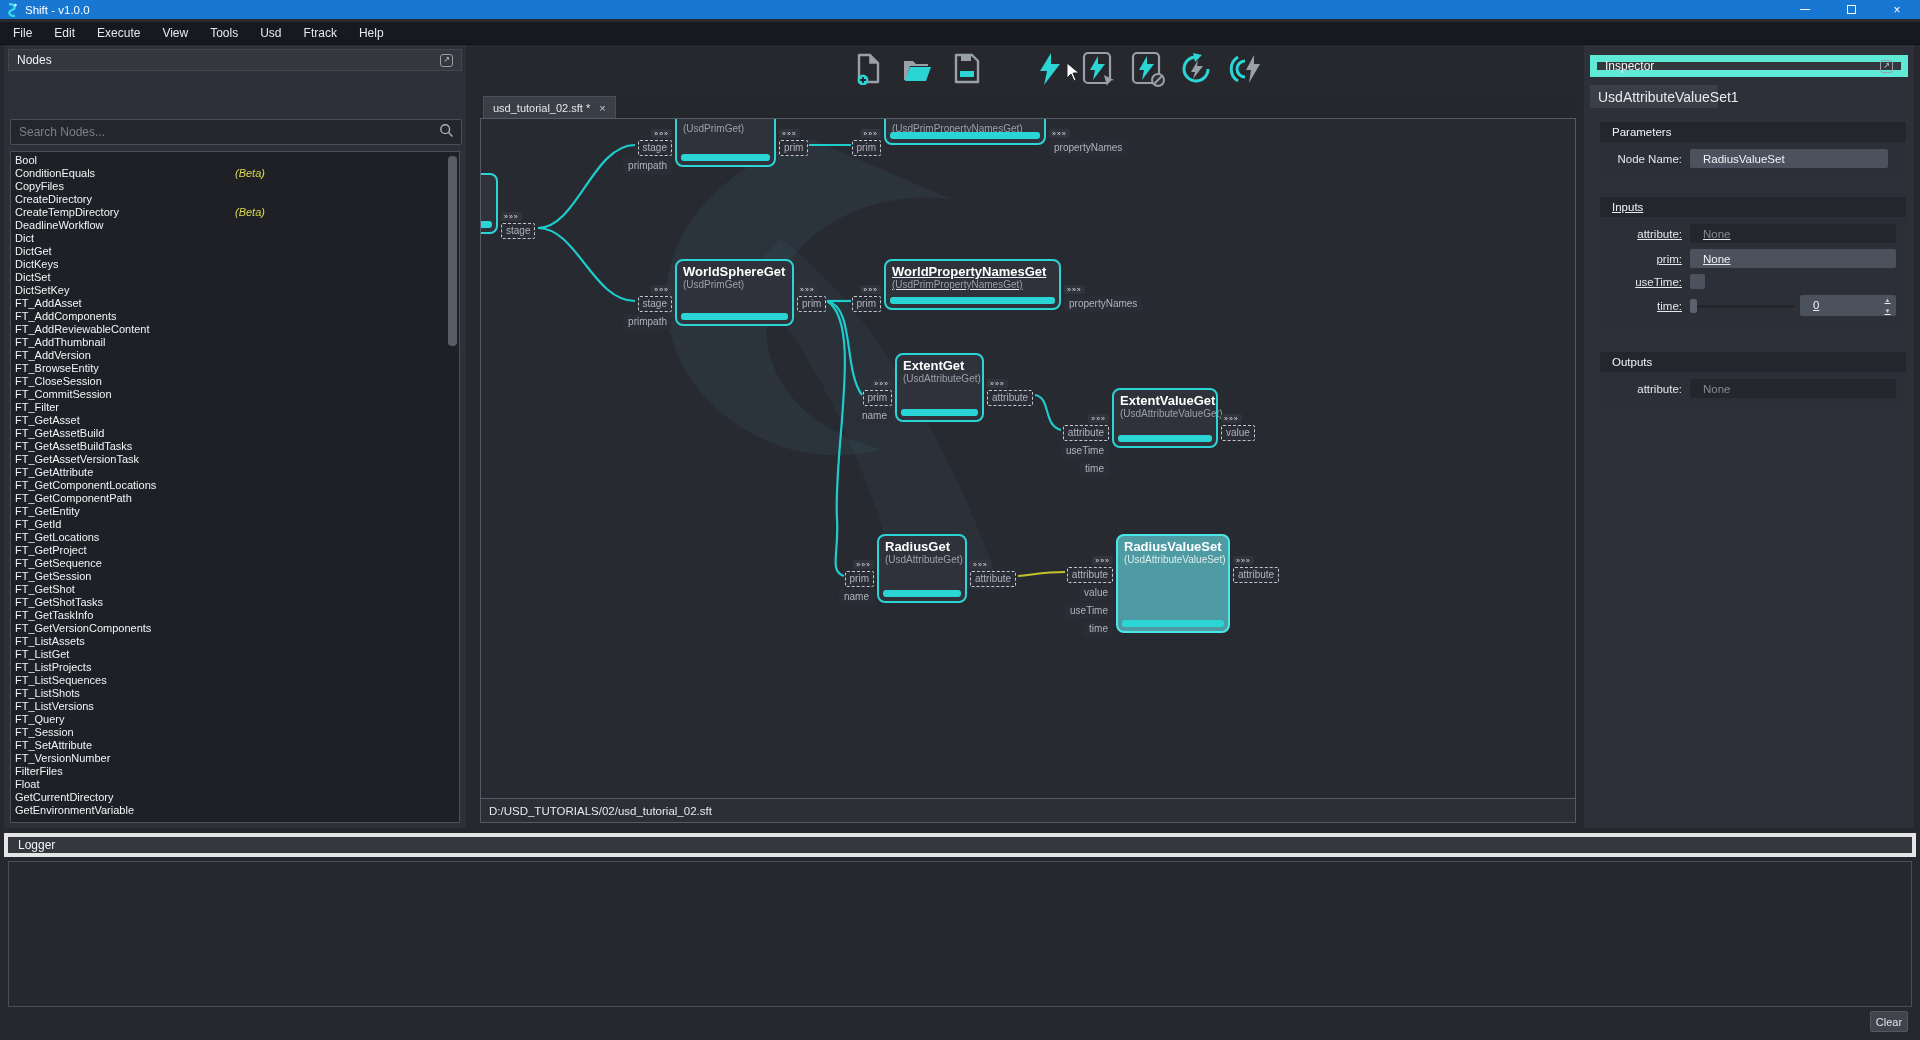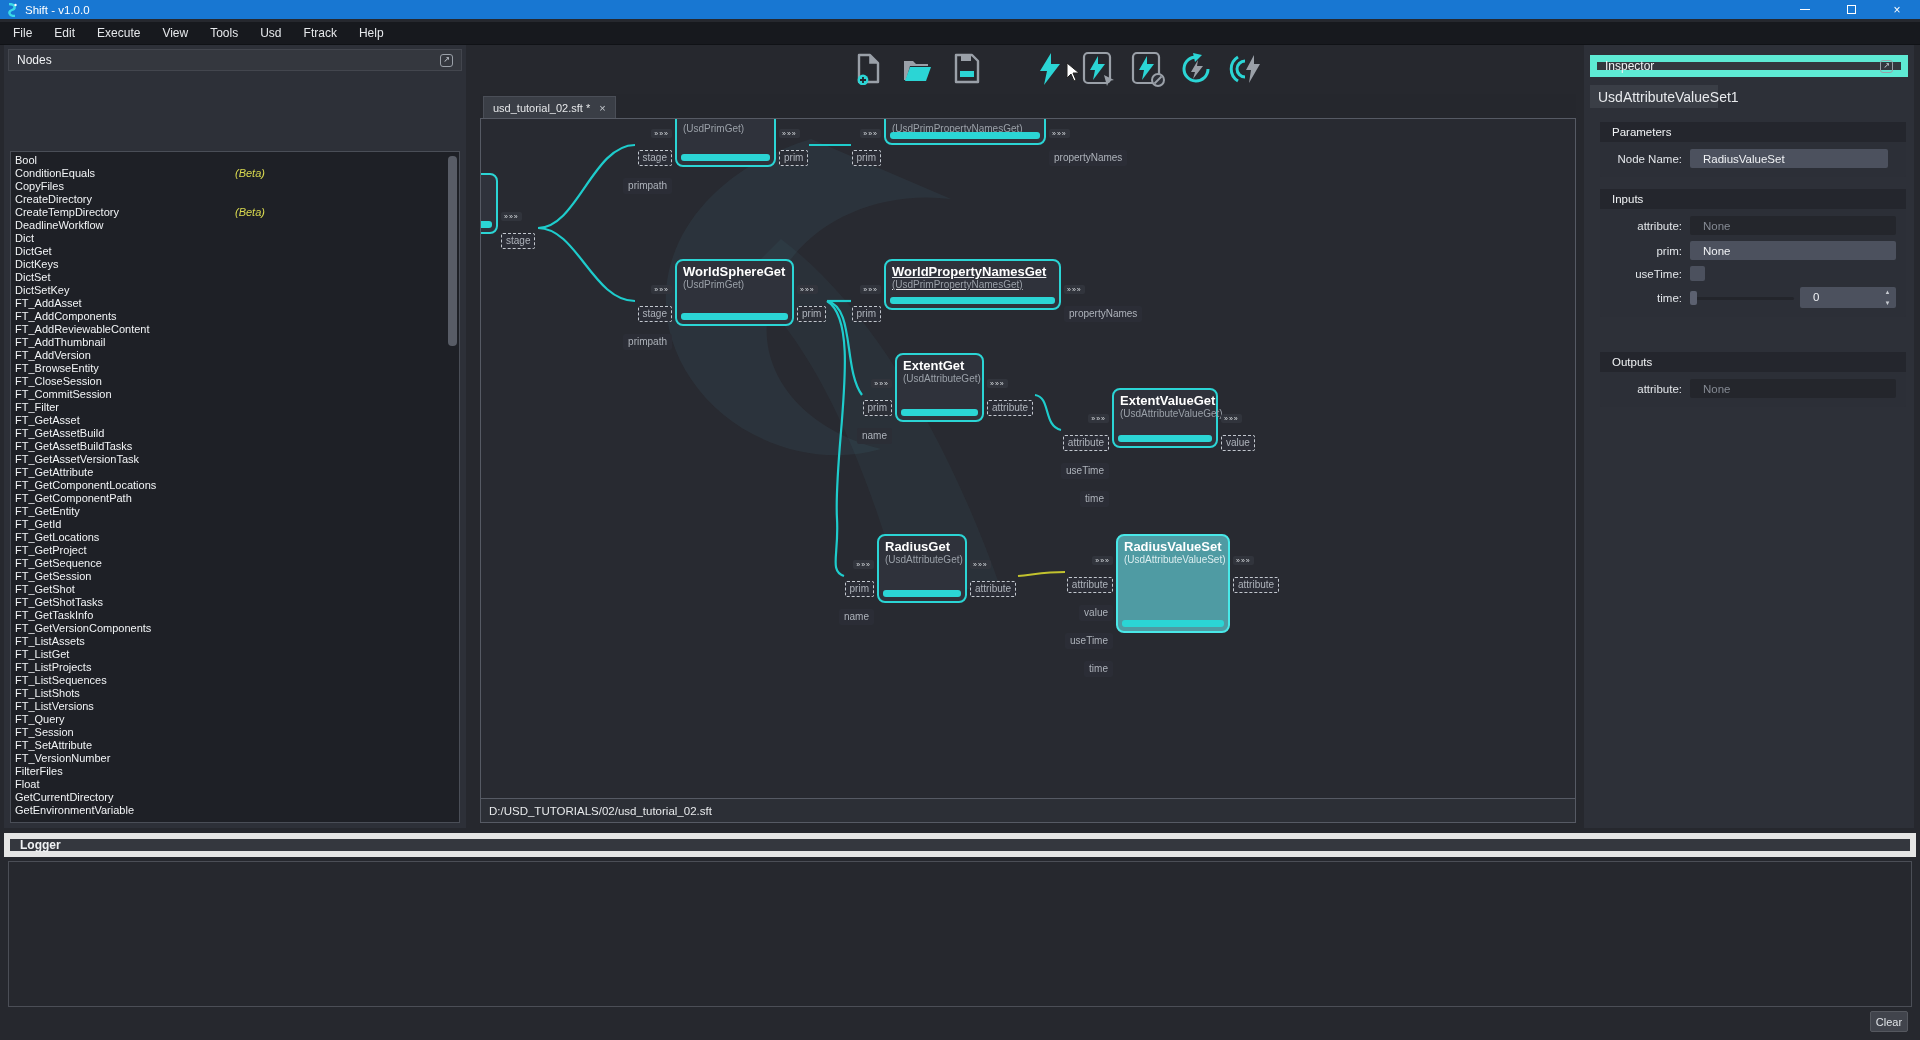--- a/index.html
+++ b/index.html
@@ -50,21 +50,21 @@
   .wires, .watermark { position:absolute; left:0; top:0; width:1096px; height:681px; }
   .pathbar { position:absolute; left:480px; top:799px; width:1096px; height:24px; background:#2c2f36; border:1px solid #565a64; border-top:none; display:flex; align-items:center; padding:0 8px; font-size:11.5px; color:#e8eaec; }
 
   
   .gnode { position:absolute; background:#2f323b; border:2px solid #2bd5d5; border-radius:8px; }
   .gnode.selected { background:#4f9ba3; border-color:#49e8e8; }
   .gtitle { font-size:13px; font-weight:bold; color:#ffffff; padding:3px 6px 0 6px; white-space:nowrap; }
   .gsub { font-size:10px; color:#9aa0a8; padding:0 6px; white-space:nowrap; }
   .gnode.selected .gsub { color:#d9ecee; }
   .gbar { position:absolute; left:4px; right:4px; bottom:4px; height:7px; background:#2bd5d5; border-radius:3px; }
-  .pstack { position:absolute; display:flex; flex-direction:column; gap:12px; }
+  .pstack { position:absolute; display:flex; flex-direction:column; gap:2px; }
   .pstack.in { right:100%; margin-right:5px; align-items:flex-end; }
   .pstack.out { left:100%; margin-left:5px; align-items:flex-start; }
   .chev { font-size:7px; line-height:9px; letter-spacing:1px; color:#d6dade; background:#31343c; border-radius:2px; padding:0 3px; }
   .port { font-size:10px; line-height:12px; color:#aeb3bb; background:rgba(43,46,54,0.92); padding:1px 4px; border-radius:2px; border:1px solid transparent; white-space:nowrap; }
   .port.dashed { border:1px dashed #c2c7ce; }
 
   
   .inspector { position:absolute; left:1584px; top:45px; width:330px; height:783px; }
   .insp-header { position:absolute; left:6px; top:10px; width:318px; height:22px; background:#34373e; border:7px solid #5eead4; display:flex; align-items:center; padding:0 8px; font-size:12px; color:#f0f2f4; }
   .insp-tab { position:absolute; left:6px; top:40px; width:128px; height:23px; background:#3a3e46; display:flex; align-items:center; padding:0 8px; font-size:14px; color:#e8eaed; }
@@ -81,21 +81,21 @@
   .checkbox { width:15px; height:15px; background:#4c515e; border-radius:2px; }
   .slider { position:relative; width:104px; height:16px; margin-right:6px; }
   .slider .track { position:absolute; left:0; right:0; top:7px; height:3px; background:#23252b; border-radius:2px; }
   .slider .handle { position:absolute; left:0; top:1px; width:7px; height:14px; background:#5c6170; border-radius:2px; }
   .spinbox { display:flex; width:96px; height:21px; background:#4c515e; border-radius:2px; overflow:hidden; }
   .spinbox .val { flex:1; font-size:11.5px; color:#f0f2f5; line-height:21px; padding-left:13px; }
   .spinbox .arrows { width:17px; display:flex; flex-direction:column; }
   .spinbox .arrows span { flex:1; font-size:6px; color:#c8ccd2; display:flex; align-items:center; justify-content:center; }
 
   
-  .logger-header { position:absolute; left:4px; top:833px; width:1912px; height:24px; background:#34373e; border:6px solid #e5e5e5; display:flex; align-items:center; padding:0 10px; font-size:12px; color:#f0f2f4;font-weight:bold; }
+  .logger-header { position:absolute; left:4px; top:833px; width:1912px; height:24px; background:#34373e; border:4px solid #e5e5e5; display:flex; align-items:center; padding:0 10px; font-size:12px; color:#f0f2f4; }
   .logger-content { position:absolute; left:8px; top:861px; width:1904px; height:146px; background:#26282e; border:1px solid #4b4e56; }
   .clear-btn { position:absolute; right:12px; top:1011px; width:38px; height:21px; background:#41444c; border:1px solid #55585f; border-radius:2px; font-size:11px; color:#e0e3e7; display:flex; align-items:center; justify-content:center; }
 
   .cursor { position:absolute; left:1066px; top:62px; z-index:50; }
 </style>
 </head>
 <body>
 
 <div class="titlebar">
   <svg class="app-icon" viewBox="0 0 14 14">
@@ -122,20 +122,29 @@
     <span class="menu-item">Tools</span>
     <span class="menu-item">Usd</span>
     <span class="menu-item">Ftrack</span>
     <span class="menu-item">Help</span>
   </div>
 
 <div class="left-panel panel">
   <div class="panel-header">
     <span>Nodes</span>
     <span class="popout">↗</span>
+  </div>
+  <div class="searchbox">
+    <input type="text" placeholder="Search Nodes..." style="">
+    <span class="search-ico">
+      <svg width="15" height="15" viewBox="0 0 15 15">
+          <circle cx="6.2" cy="6.2" r="4.4" stroke="#aab0b8" stroke-width="1.4" fill="none"></circle>
+          <line x1="9.6" y1="9.6" x2="13.4" y2="13.4" stroke="#aab0b8" stroke-width="1.4"></line>
+        </svg>
+    </span>
   </div>
   <div class="nodelist" id="nodelist">
     <div class="nl-scroll"></div>
   <div class="nl-row"><span>Bool</span></div>
       <div class="nl-row"><span>ConditionEquals</span><span class="nl-beta">(Beta)</span></div>
       <div class="nl-row"><span>CopyFiles</span></div>
       <div class="nl-row"><span>CreateDirectory</span></div>
       <div class="nl-row"><span>CreateTempDirectory</span><span class="nl-beta">(Beta)</span></div>
       <div class="nl-row"><span>DeadlineWorkflow</span></div>
       <div class="nl-row"><span>Dict</span></div>
@@ -412,21 +421,21 @@
   <div class="section" style="top:77px;">
     <div class="sec-head">Parameters</div>
     <div class="sec-body">
       <div class="irow">
         <span class="ilabel">Node Name:</span>
         <input class="tinput light" style="width: 198px;" value="RadiusValueSet">
       </div>
     </div>
   </div>
 
-  <div class="section" style="top:144px;">
+  <div class="section" style="top:152px;text-decoration:underline;">
     <div class="sec-head">Inputs</div>
     <div class="sec-body">
       <div class="irow">
         <span class="ilabel">attribute:</span>
         <input class="tinput dark" placeholder="None" style="">
       </div>
       <div class="irow">
         <span class="ilabel">prim:</span>
         <input class="tinput light" value="None" style="">
       </div>

